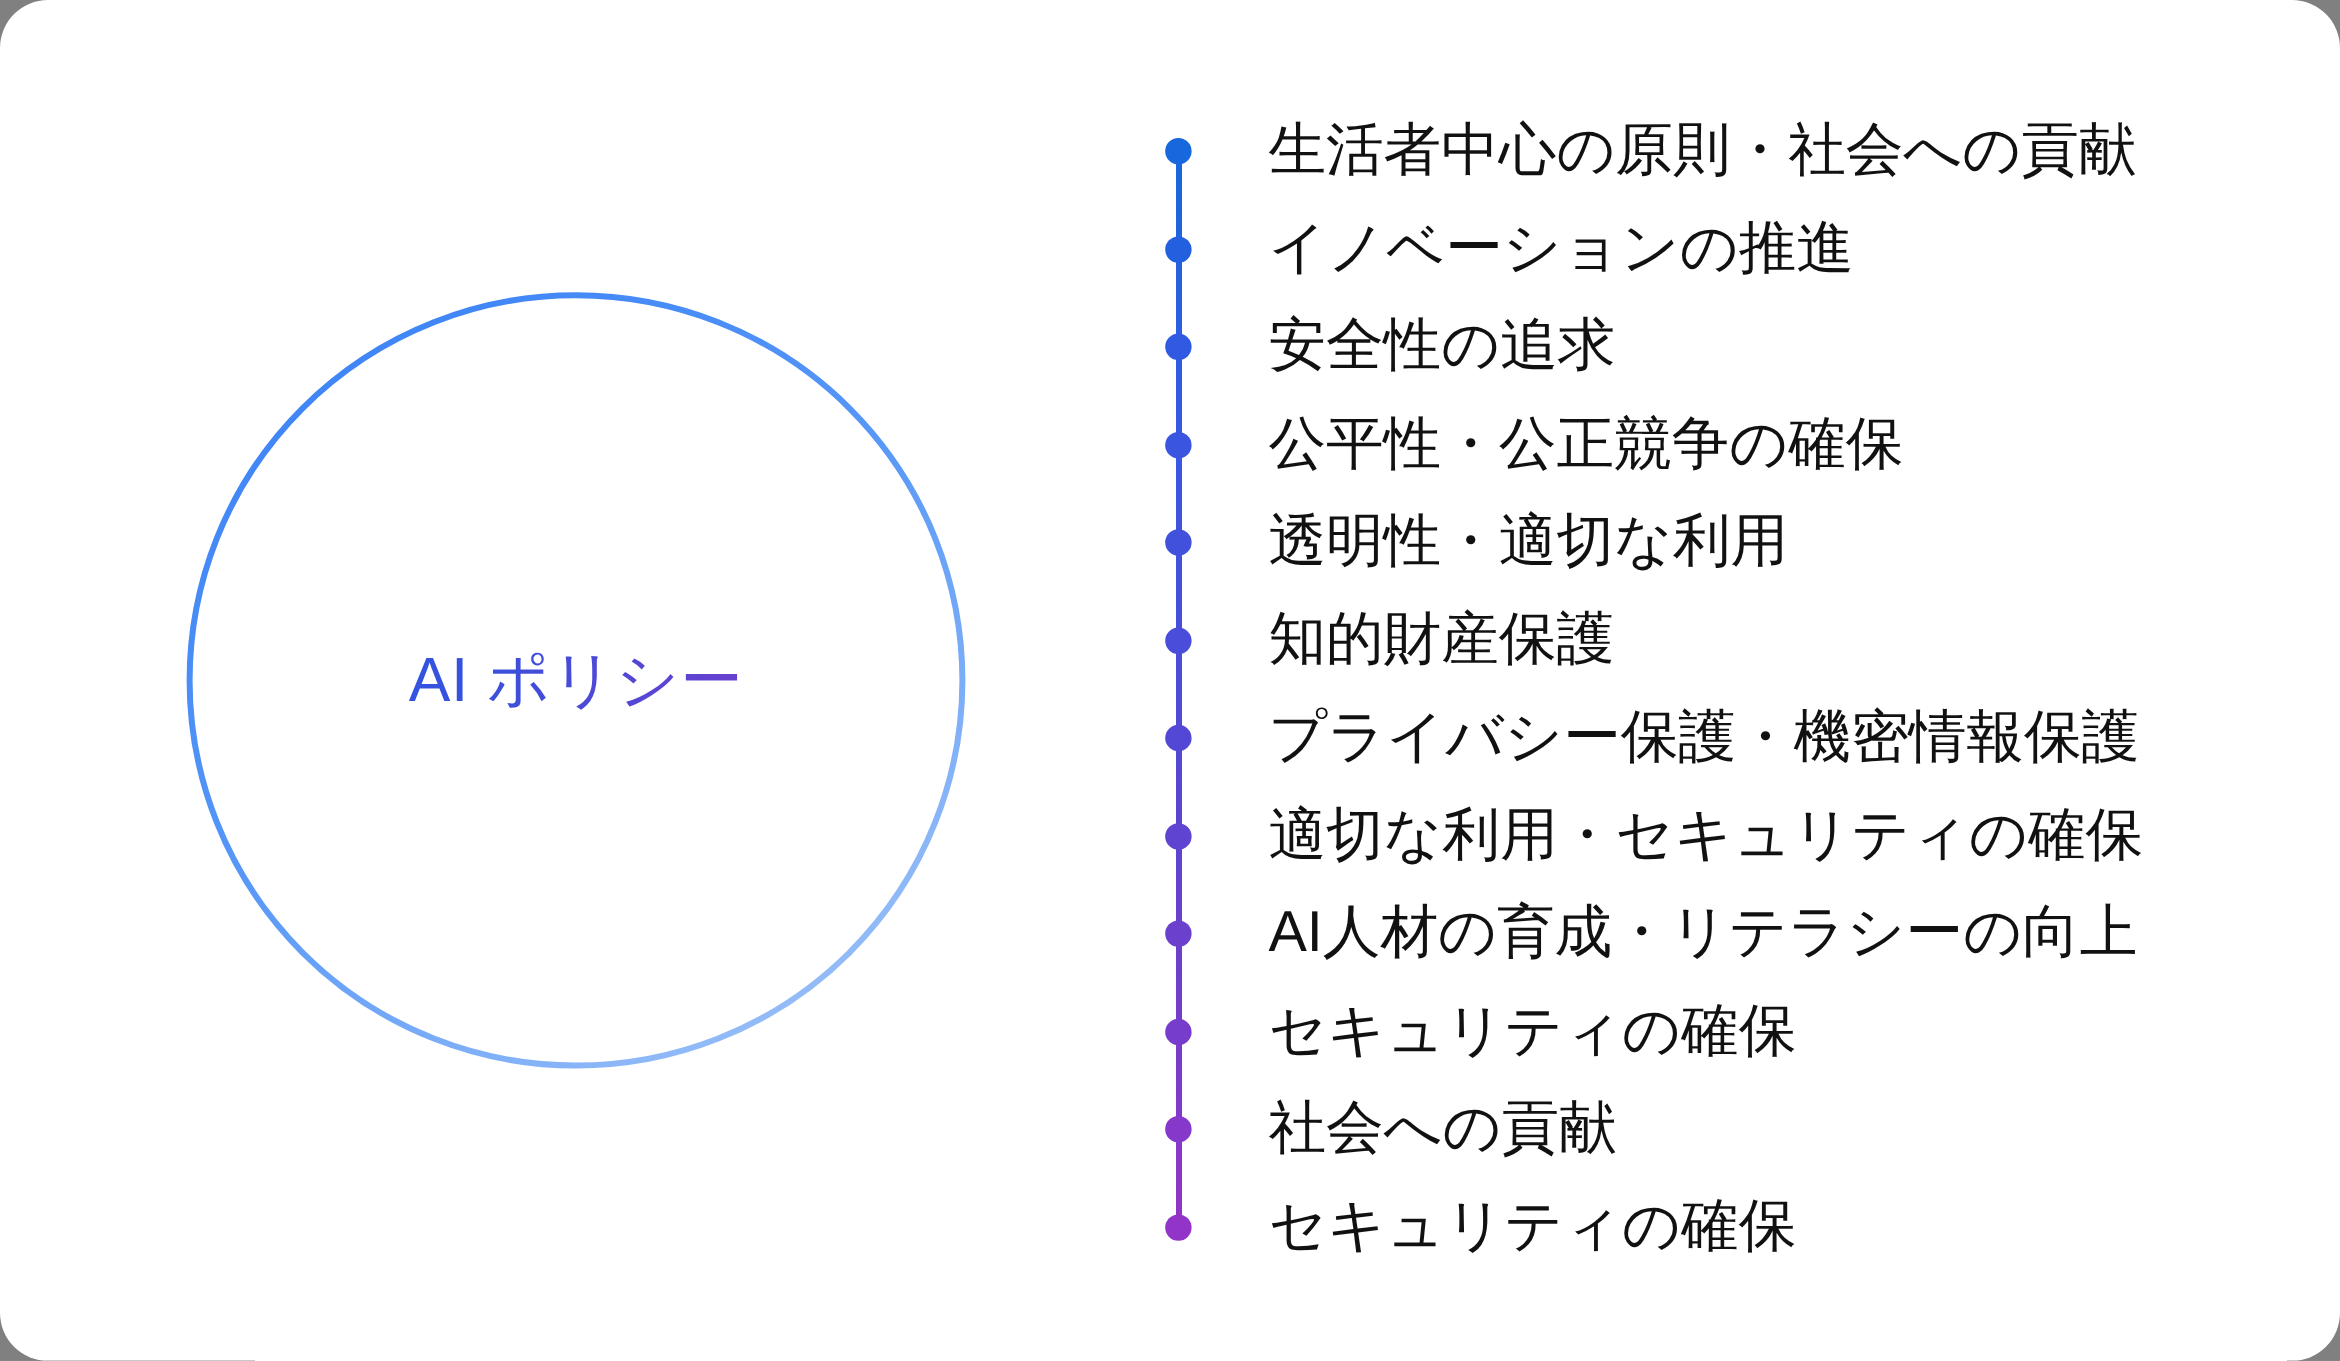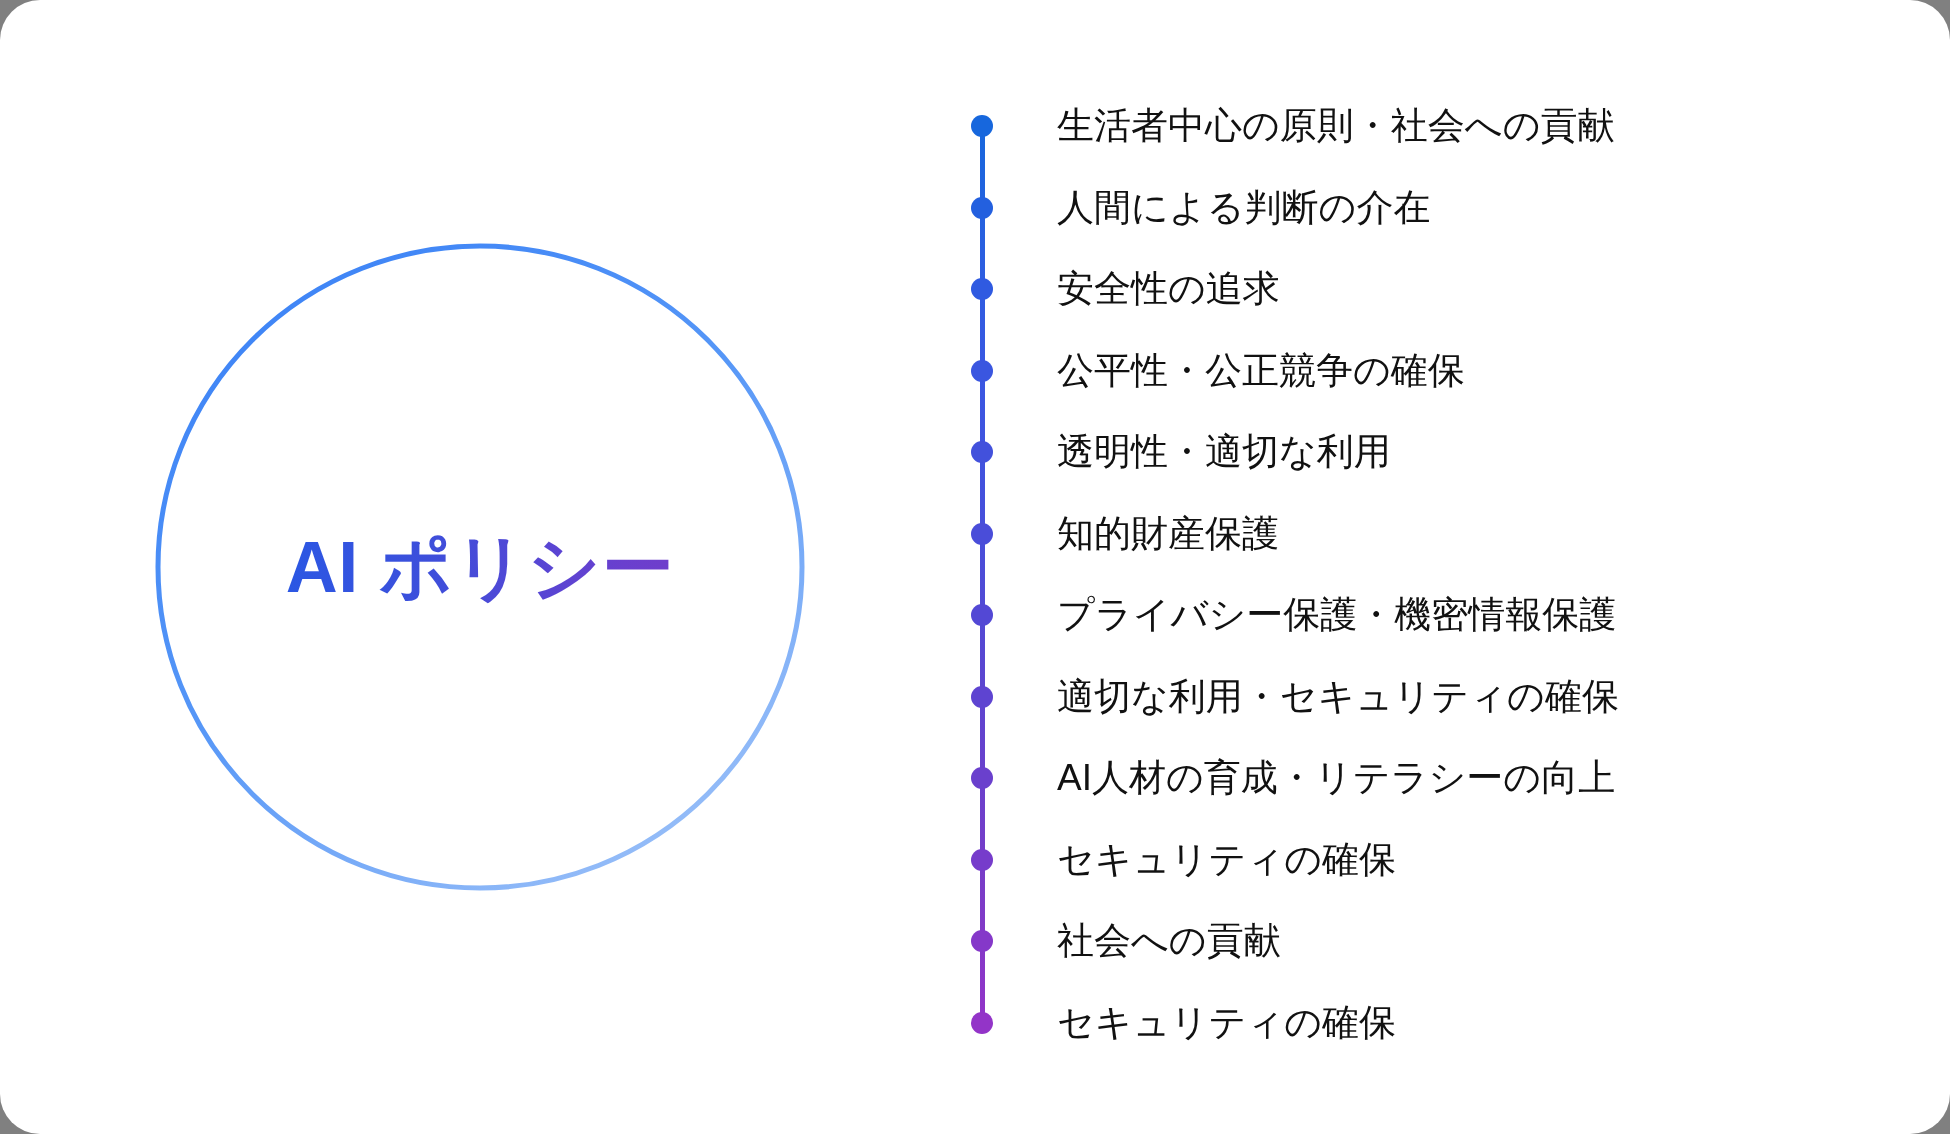--- a/index.html
+++ b/index.html
@@ -38,22 +38,22 @@
   }
   #emblem-label {
     position: absolute;
     left: 0;
     top: 0;
     width: 650px;
     height: 648px;
     display: flex;
     align-items: center;
     justify-content: center;
-    font-size: 72px;
-    font-weight: 700;
+    font-size: 52px;
+    font-weight: 400;
     letter-spacing: 0.5px;
     line-height: 1;
     white-space: nowrap;
     background: linear-gradient(90deg, #1a5feb 0%, #3d4fdb 42%, #6a3fce 72%, #7c3ac4 100%);
     -webkit-background-clip: text;
     background-clip: text;
     color: transparent;
     -webkit-text-fill-color: transparent;
   }
 
@@ -97,21 +97,21 @@
     width: 22px;
     height: 22px;
     margin-top: -11px;
     border-radius: 50%;
   }
   .tl-label {
     position: absolute;
     left: 97px;
     top: 50%;
     transform: translateY(-50%);
-    font-size: 37px;
+    font-size: 48px;
     line-height: 1.1;
     color: #111111;
     white-space: nowrap;
     letter-spacing: 0px;
   }
 </style>
 </head>
 <body>
 
 <div id="canvas">
@@ -132,21 +132,21 @@
 
   <div id="timeline">
     <div id="timeline-rail"></div>
 
   <div class="tl-item" style="top: 36px;">
         <span class="tl-dot" style="background: rgb(23, 103, 221);"></span>
         <span class="tl-label">生活者中心の原則・社会への貢献</span>
       </div>
       <div class="tl-item" style="top: 117.5px;">
         <span class="tl-dot" style="background: rgb(35, 96, 223);"></span>
-        <span class="tl-label">人間による判断の介在</span>
+        <span class="tl-label">イノベーションの推進</span>
       </div>
       <div class="tl-item" style="top: 199px;">
         <span class="tl-dot" style="background: rgb(47, 90, 225);"></span>
         <span class="tl-label">安全性の追求</span>
       </div>
       <div class="tl-item" style="top: 280.5px;">
         <span class="tl-dot" style="background: rgb(58, 86, 224);"></span>
         <span class="tl-label">公平性・公正競争の確保</span>
       </div>
       <div class="tl-item" style="top: 362px;">

